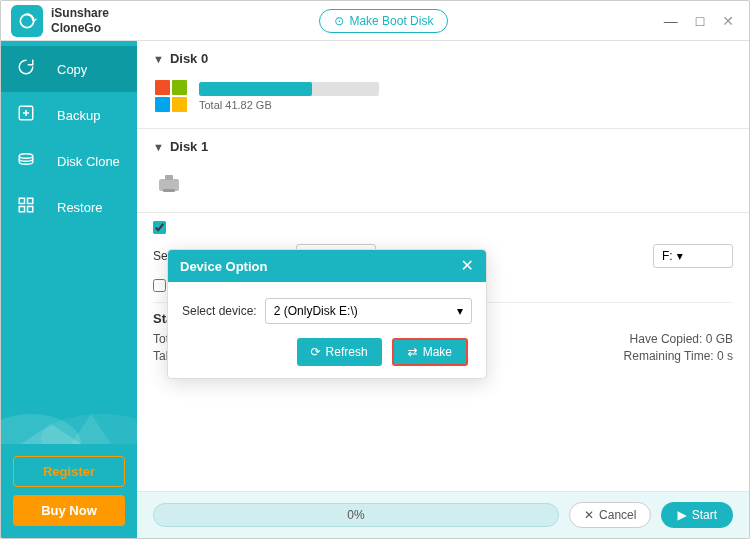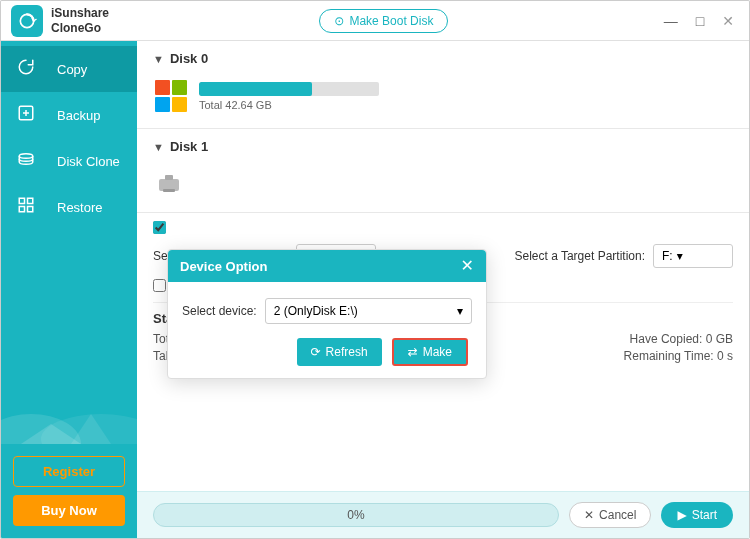--- a/index.html
+++ b/index.html
@@ -194,21 +194,21 @@
               <div class="win-pane" style="background:#f25022;"></div>
               <div class="win-pane" style="background:#7fba00;"></div>
               <div class="win-pane" style="background:#00a4ef;"></div>
               <div class="win-pane" style="background:#ffb900;"></div>
             </div>
           </div>
           <div class="disk-info">
             <div class="progress-bar-bg">
               <div class="progress-bar-fill" style="width:63%;"></div>
             </div>
-            <div class="disk-total">Total 42.64 GB</div>
+            <div class="disk-total">Total 41.82 GB</div>
           </div>
         </div>
       </div>
 
       <div class="disk-area-2">
         <div class="disk-header">
           <span class="chevron">▼</span>
           <span>Disk 1</span>
         </div>
         <div class="disk1-item">
@@ -254,21 +254,20 @@
         <div class="checkbox-row">
           <input type="checkbox" checked="" style="">
         </div>
         <div class="partition-row">
           <span class="partition-label">Select a Source Partition:</span>
           <div class="partition-select">
             <span>C:</span>
             <span>▾</span>
           </div>
           <span style="flex:1"></span>
-          <span class="partition-label">Select a Target Partition:</span>
           <div class="partition-select">
             <span>F:</span>
             <span>▾</span>
           </div>
         </div>
         <div class="after-row">
           <input type="checkbox" style="">
           <span class="partition-label">After Finished:</span>
           <div class="radio-group">
             <label class="radio-item">

